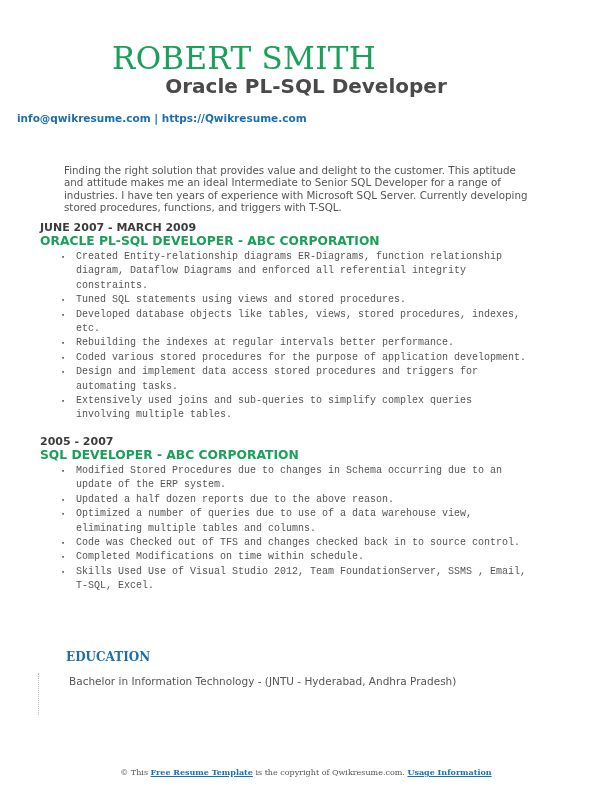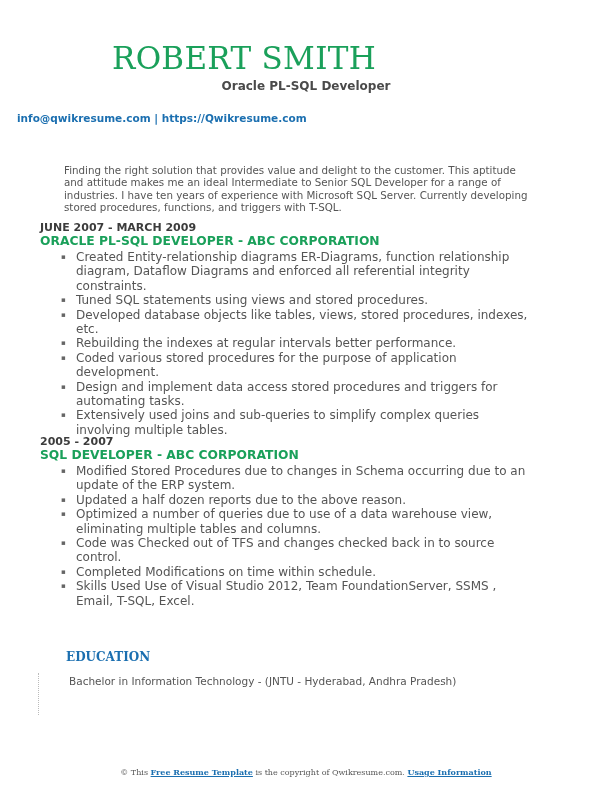--- a/index.html
+++ b/index.html
@@ -1,26 +1,26 @@
 <!DOCTYPE html>
 <html><head>
   <meta charset="utf-8">
   <style>
     html, body { margin: 0; padding: 0; background: #ffffff; }
     body { width: 612px; height: 792px; position: relative; overflow: hidden; font-family: "DejaVu Sans", sans-serif; color: #444; }
     .name { position: absolute; top: 40px; left: 0; width: 488px; text-align: center; font-family: "DejaVu Serif", "Liberation Serif", serif; font-size: 31px; color: #1aa05a; letter-spacing: 0.3px; line-height: 36px; }
-    .subtitle { position: absolute; top: 77px; left: 0; width: 612px; text-align: center; font-family: "DejaVu Sans", sans-serif; font-weight: bold; font-size: 12px; color: #4a4a4a; line-height: 18px; }
+    .subtitle { position: absolute; top: 77px; left: 0; width: 612px; text-align: center; font-family: "DejaVu Sans", sans-serif; font-weight: bold; font-size: 20px; color: #4a4a4a; line-height: 18px; }
     .contact { position: absolute; top: 111px; left: 17px; width: 612px; text-align: left; font-size: 10.5px; font-weight: bold; color: #1b6fb0; line-height: 14px; }
     .contact .sep { color: #1b6fb0; }
     .summary { position: absolute; top: 164px; left: 64px; width: 470px; font-size: 10.3px; line-height: 12.4px; color: #555; }
     .job { position: absolute; left: 40px; width: 490px; }
     .job .dates { font-size: 11px; font-weight: bold; color: #3c3c3c; line-height: 13px; }
     .job .title { font-size: 12.3px; font-weight: bold; color: #1aa05a; line-height: 15px; }
     .job ul { margin: 1px 0 0 0; padding: 0 0 0 36px; list-style: none; }
-    .job li { position: relative; font-size: 12px; line-height: 14.4px; color: #555; padding-left: 0; }
+    .job li { position: relative; font-size: 10px; line-height: 14.4px; color: #555; padding-left: 0; font-family: Liberation Mono, monospace; }
     .job li::before { content: "\25AA"; position: absolute; left: -15px; top: 0; font-size: 7px; color: #666; }
     .job li .t { display: block; }
     .edu-title { position: absolute; top: 648px; left: 66px; font-family: "DejaVu Serif", "Liberation Serif", serif; font-weight: bold; font-size: 12px; color: #1b6fb0; line-height: 18px; text-align: right; }
     .edu-bar { position: absolute; top: 673px; left: 38px; width: 2px; height: 42px; border-left: 1px dotted #bbb; }
     .edu-item { position: absolute; top: 675px; left: 69px; font-size: 10.5px; color: #555; line-height: 13px; }
     .footer { position: absolute; top: 767px; left: 0; width: 612px; text-align: center; font-family: "DejaVu Serif", "Liberation Serif", serif; font-size: 8px; color: #555; line-height: 11px; }
     .footer a { color: #1b6fb0; font-weight: bold; text-decoration: underline; }
   </style>
 </head>
 <body>

